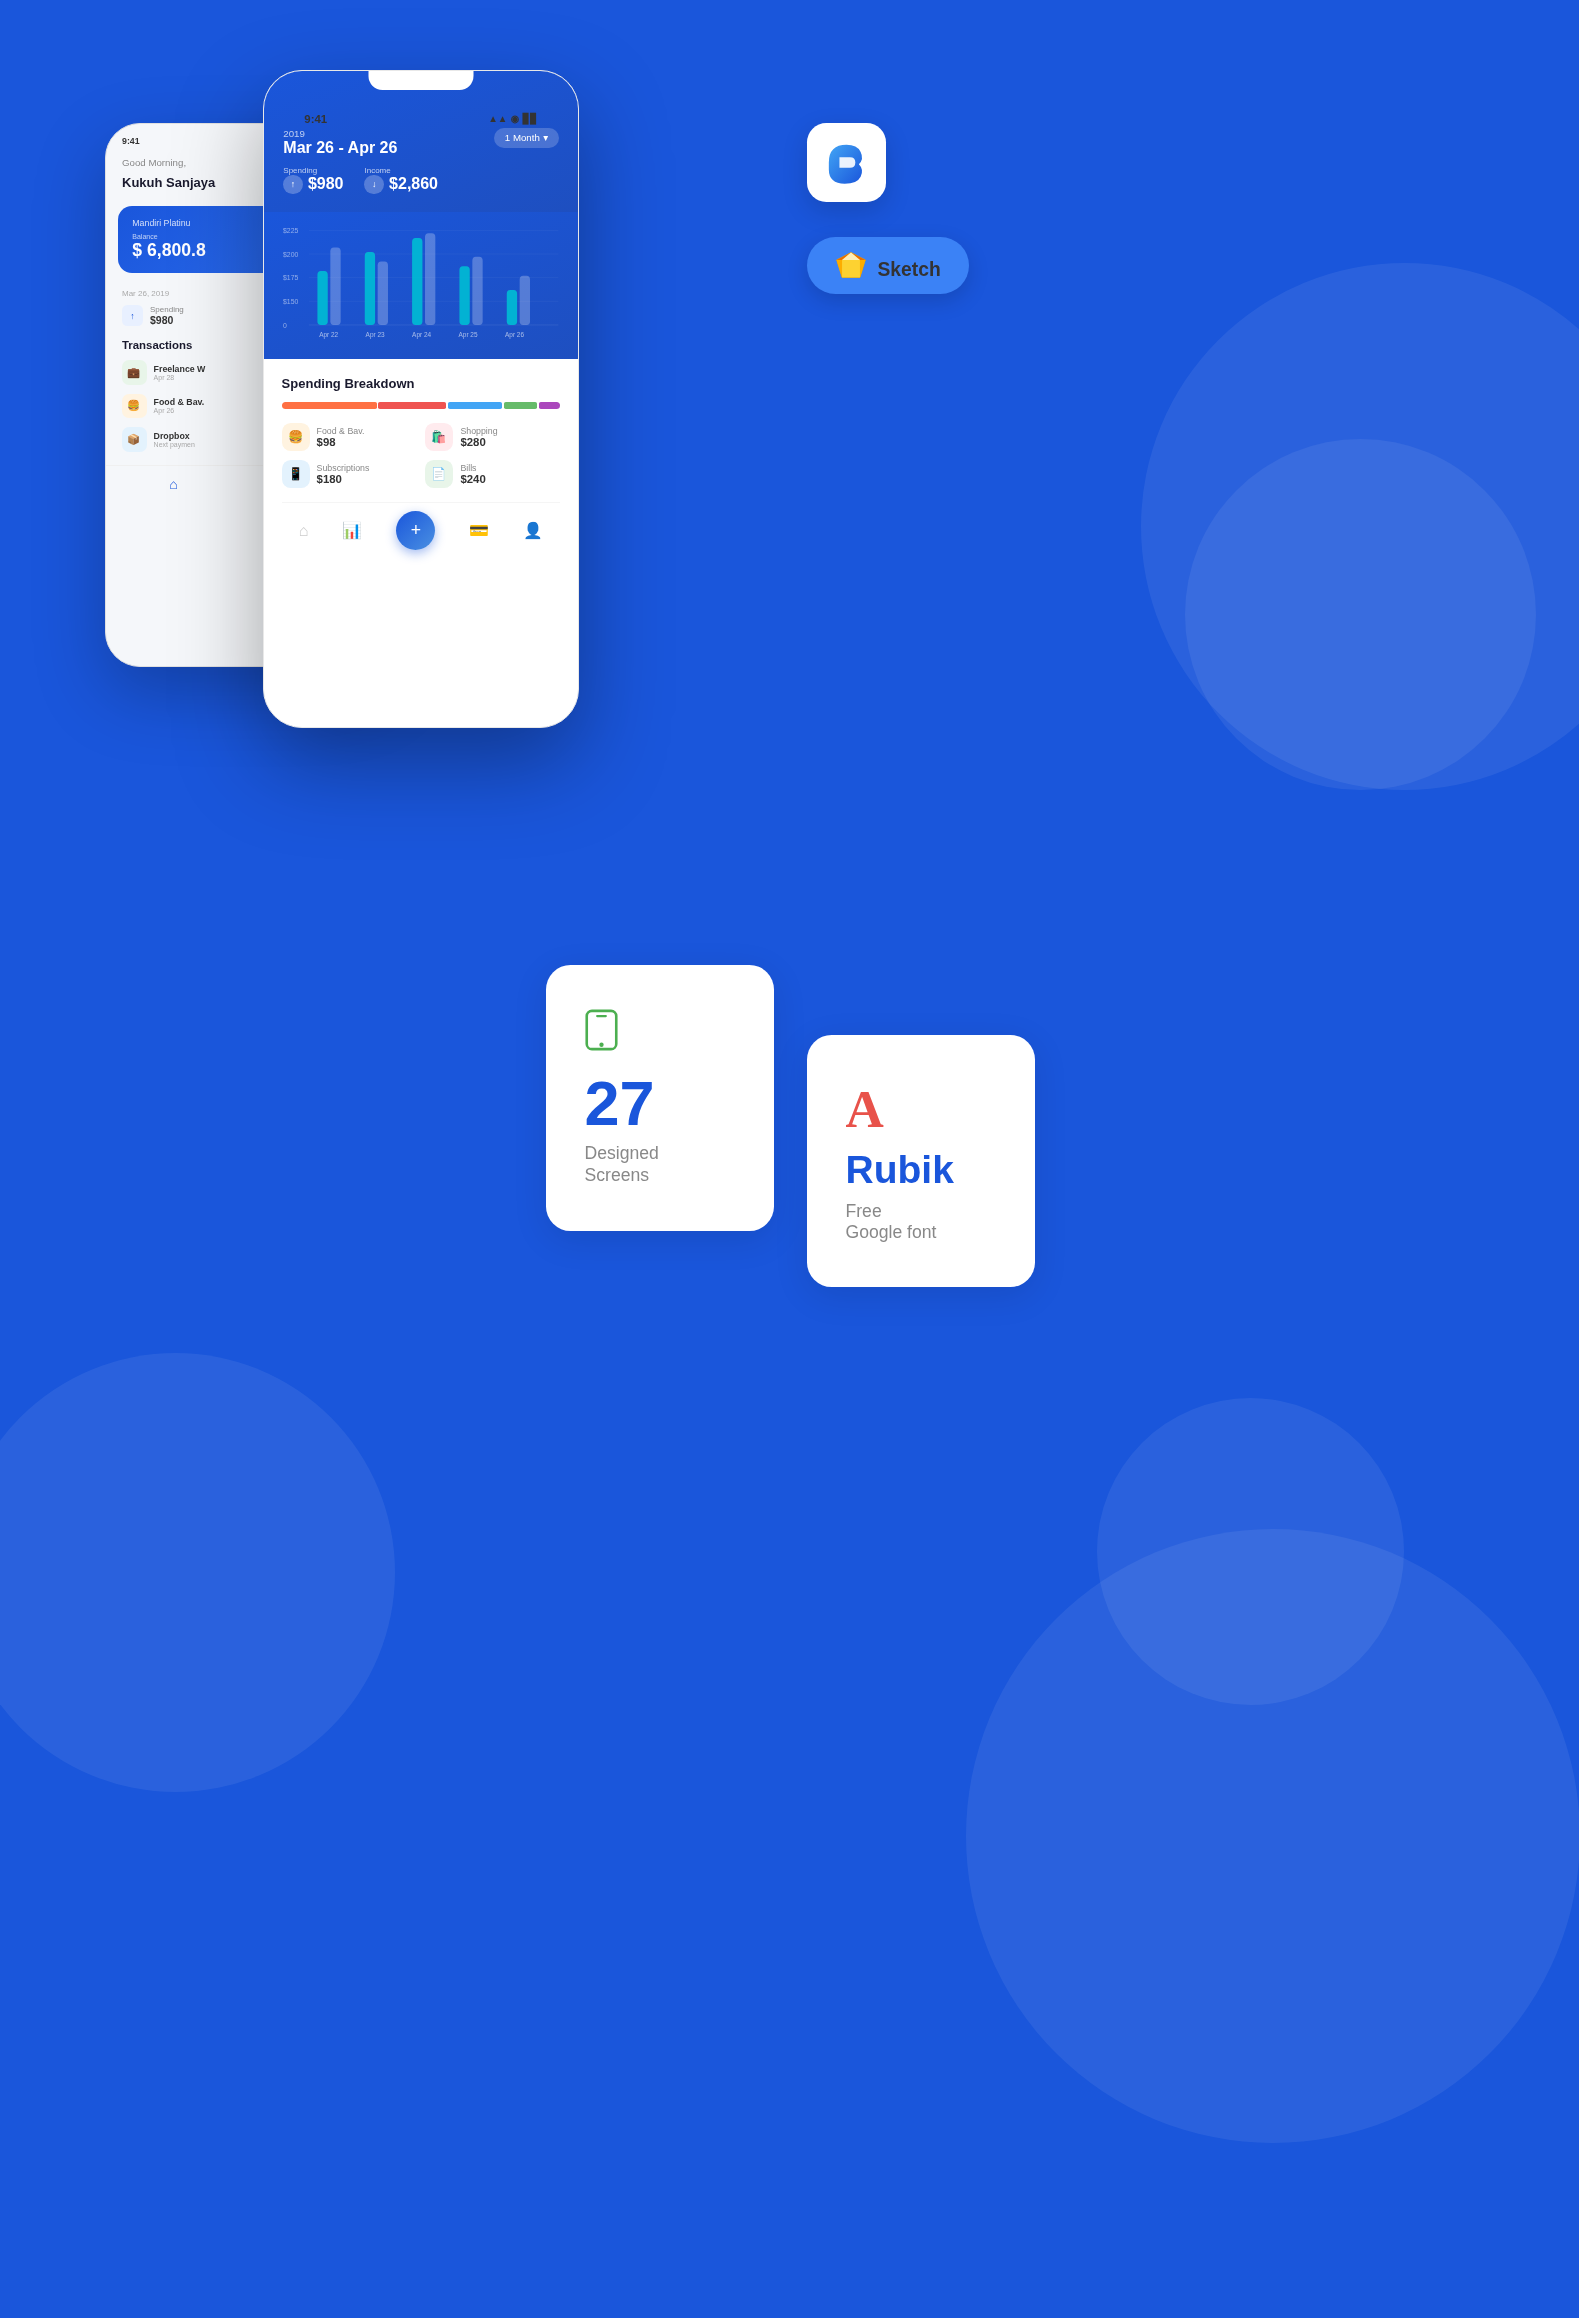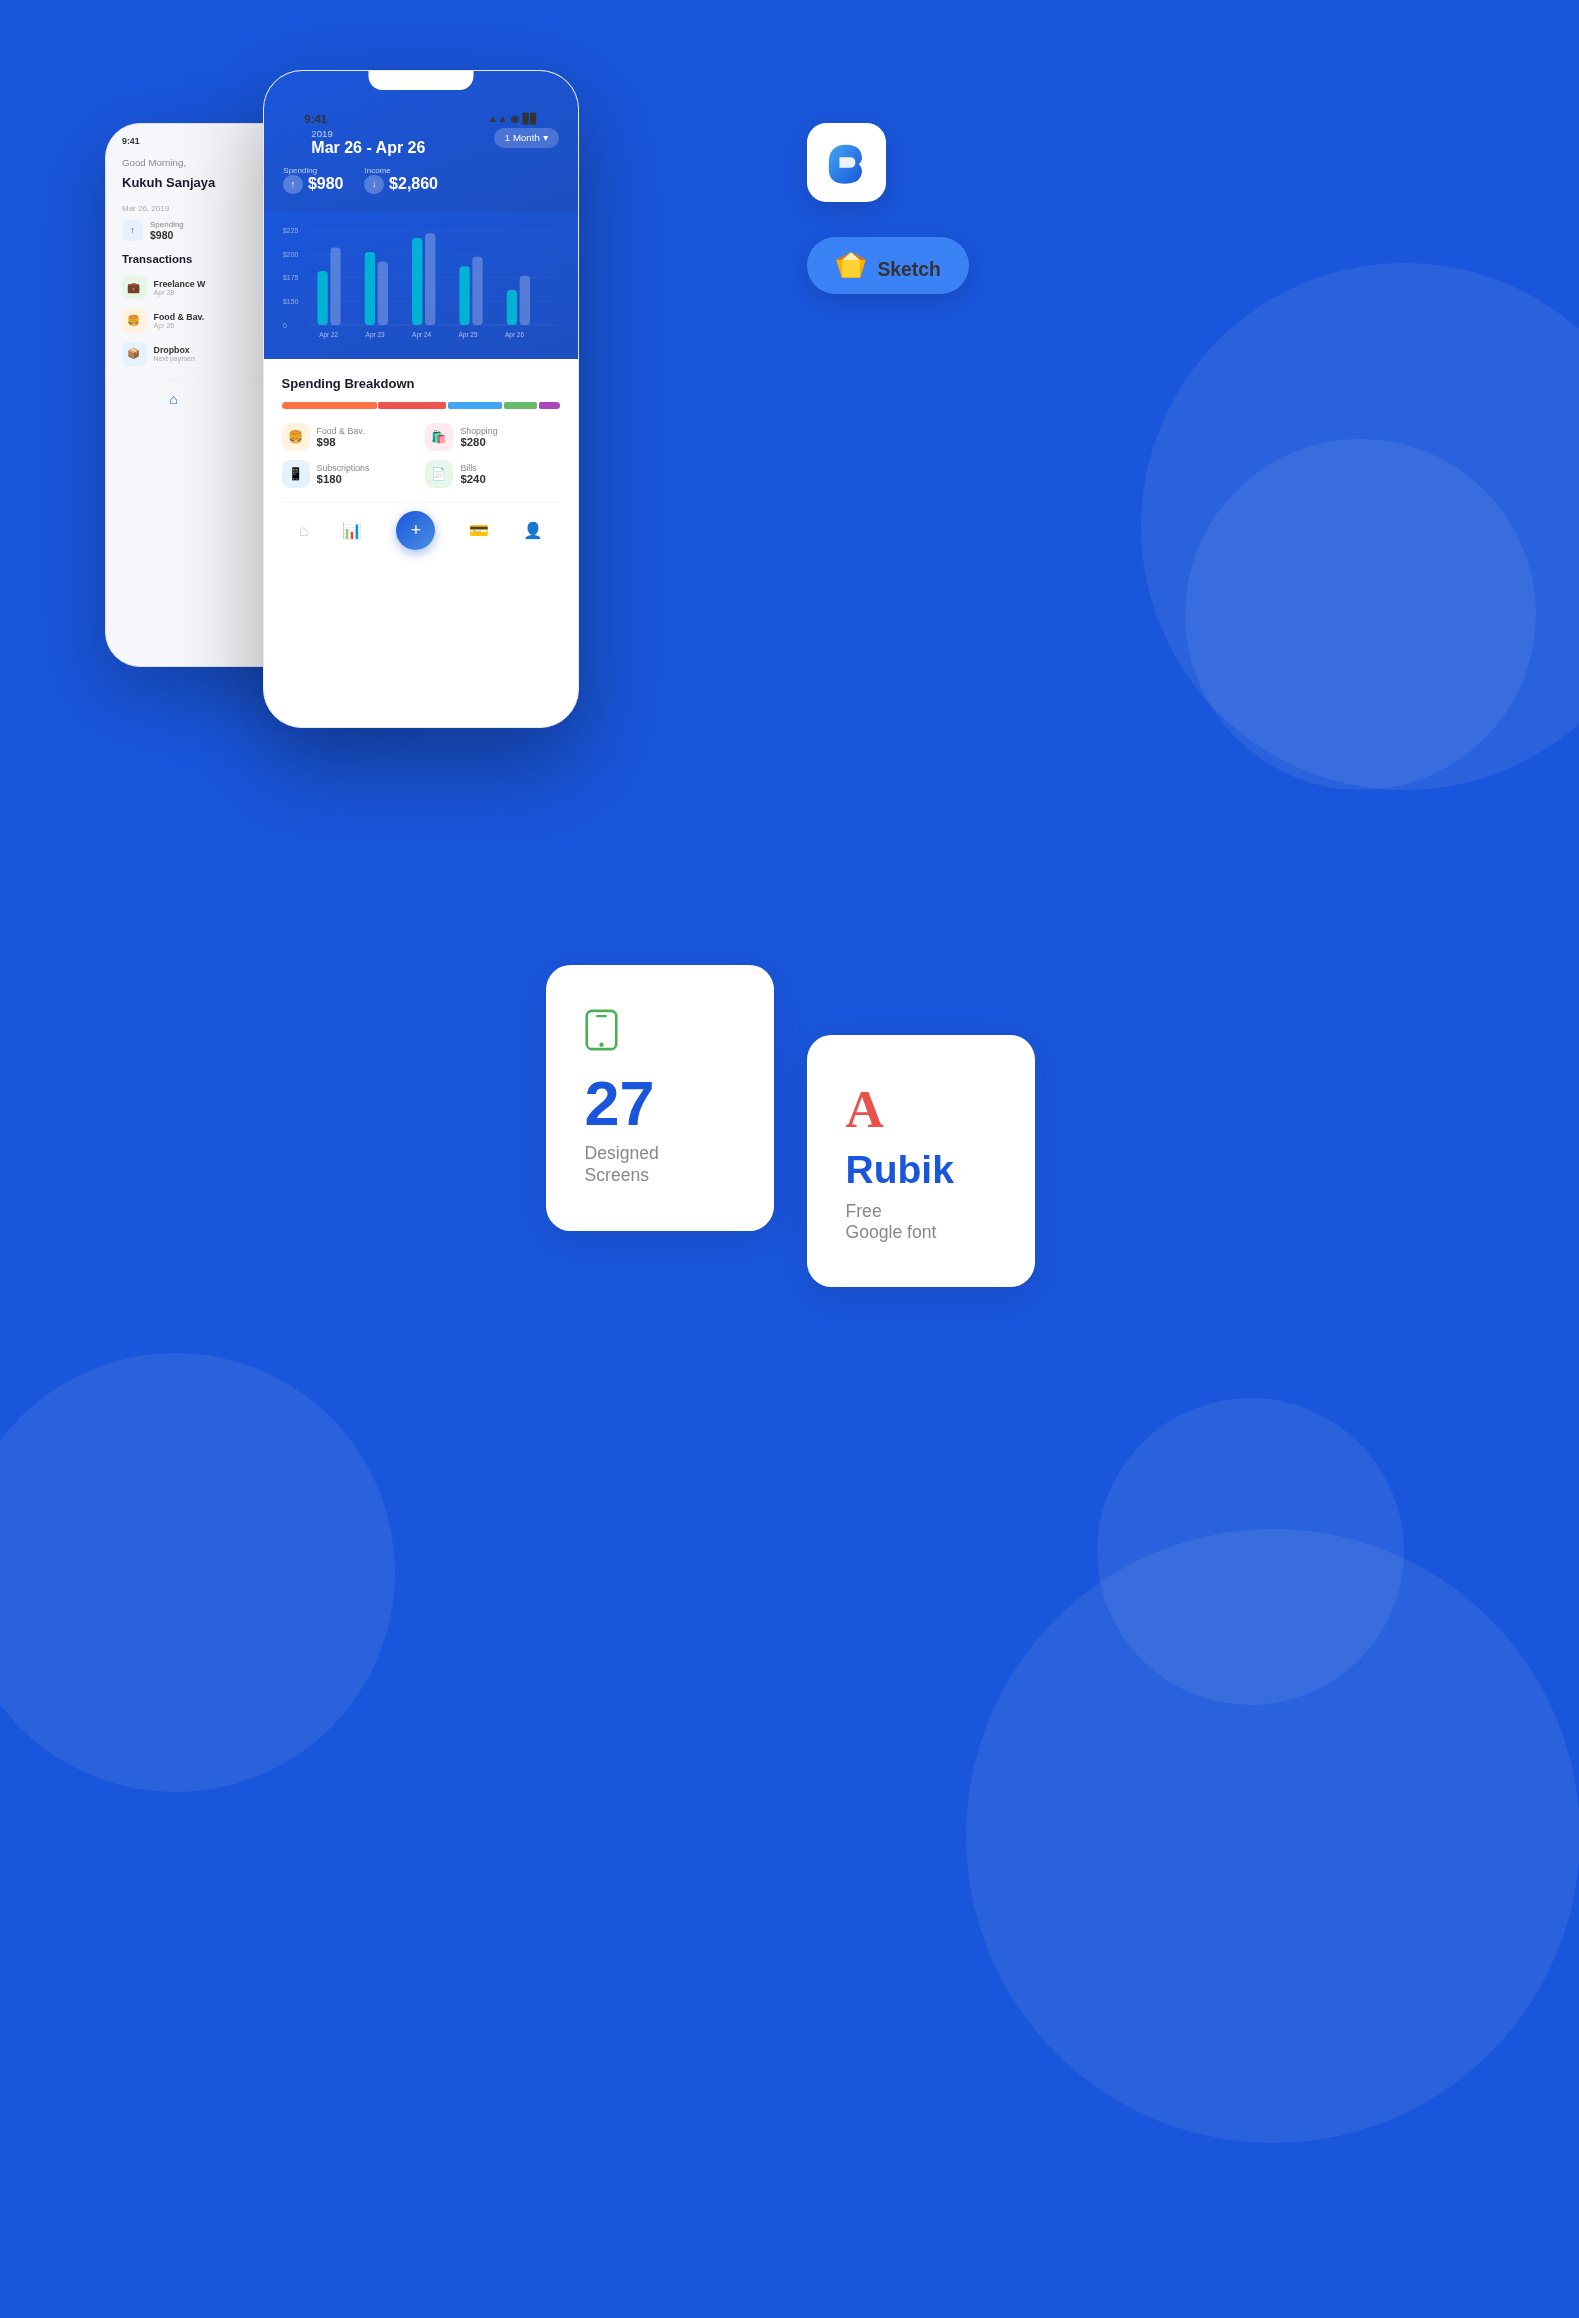--- a/index.html
+++ b/index.html
@@ -196,21 +196,20 @@
       background: linear-gradient(160deg, #1a56db, #1e4fc0);
       padding: 31px 19.3px 17.6px;
       color: white;
     }
 
     .front-header-top {
       display: flex;
       justify-content: space-between;
       align-items: flex-start;
       margin-bottom: 8.8px;
-      margin-left: 28px;
     }
 
     .front-year { font-size: 9.7px; opacity: 0.7; }
     .front-date-range { font-size: 16px; font-weight: 700; }
 
     .period-selector {
       background: rgba(255,255,255,0.2);
       border-radius: 17.6px;
       padding: 4.4px 10.5px;
       font-size: 9.7px;
@@ -441,20 +440,25 @@
     <div class="phones-area">
 
       <div class="phone-back">
         <div class="back-status">
           <span>9:41</span>
           <span>▲ ◉ ▊</span>
         </div>
         <div class="back-greeting">Good Morning,</div>
         <div style="padding: 0 16px 7px;">
           <div class="back-name">Kukuh Sanjaya</div>
+        </div>
+        <div class="back-card">
+          <div class="back-card-title">Mandiri Platinu</div>
+          <div class="back-card-balance-label">Balance</div>
+          <div class="back-card-balance">$ 6,800.8</div>
         </div>
         <div class="back-date">Mar 26, 2019</div>
         <div class="back-spending-row">
           <div class="back-spending-icon">↑</div>
           <div>
             <div class="back-spending-label">Spending</div>
             <div class="back-spending-value">$980</div>
           </div>
         </div>
         <div class="back-transactions-title">Transactions</div>

